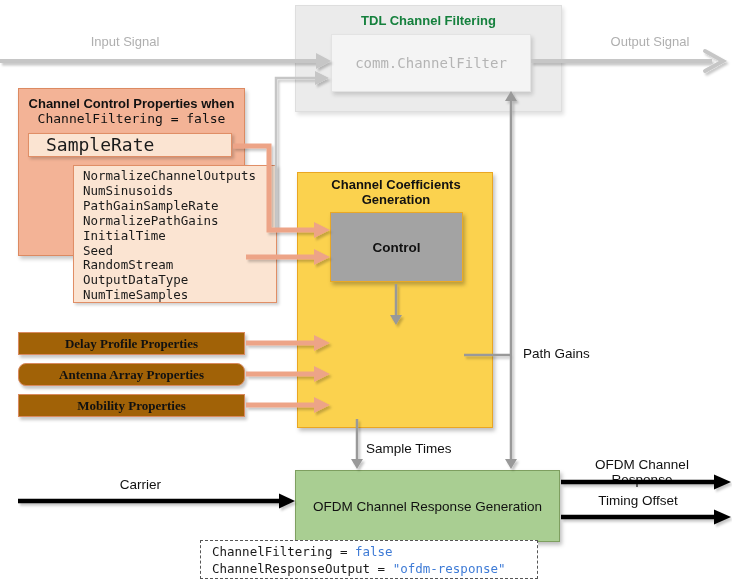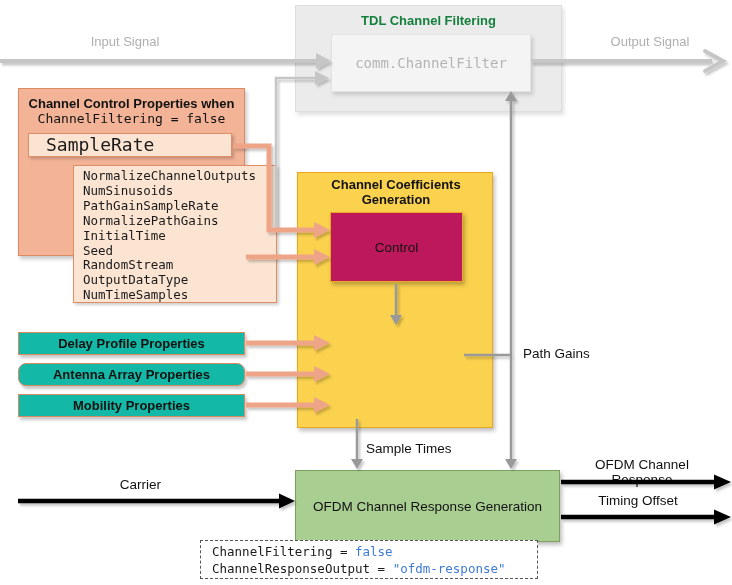--- a/index.html
+++ b/index.html
@@ -21,32 +21,32 @@
 
   
   .ctl-props{left:18px;top:88px;width:227px;height:168px;background:#F3B396;border:1.5px solid #DC8A62;
              box-shadow:2px 3px 4px rgba(0,0,0,0.22);z-index:1;box-sizing:border-box;}
   .ctl-title1{left:0;top:7px;width:100%;font-size:13px;font-weight:bold;color:#111;text-align:center;}
   .ctl-title2{left:0;top:22px;width:100%;font-size:13px;color:#111;text-align:center;}
   .sal-inner{position:absolute;background:#FBE4D2;border:1px solid #E08E66;box-shadow:2px 2px 3px rgba(0,0,0,0.2);
              box-sizing:border-box;}
   .samplerate{left:9px;top:44px;width:204px;height:24px;font-size:18px;line-height:22px;padding-left:17px;}
   .prop-list{left:9px;top:76px;width:204px;height:138px;font-size:12.5px;line-height:14.9px;padding:3px 0 0 9px;margin-left:45px;}
-  .grp-box{left:18px;width:227px;height:23px;background:#14b8a6;border:1.5px solid #D98A5F;
+  .grp-box{left:18px;width:227px;height:23px;background:#a16207;border:1.5px solid #D98A5F;
            box-shadow:2px 3px 3px rgba(0,0,0,0.22);font-size:13px;font-weight:bold;color:#111;
-           text-align:center;line-height:21px;z-index:1;box-sizing:border-box;}
+           text-align:center;line-height:21px;z-index:1;box-sizing:border-box;font-family:Liberation Serif, serif;}
 
   
   .coef-box{left:297px;top:172px;width:196px;height:256px;background:#FBD24E;border:1.5px solid #EAA622;
             box-shadow:2px 3px 4px rgba(0,0,0,0.25);z-index:1;box-sizing:border-box;}
   .coef-title{left:18px;top:5px;width:160px;font-size:13px;font-weight:bold;color:#111;
               text-align:center;line-height:14.5px;}
-  .cream{position:absolute;background:#be185d;border:1.5px solid #E9A825;box-shadow:2px 3px 4px rgba(0,0,0,0.25);
+  .cream{position:absolute;background:#a3a3a3;border:1.5px solid #E9A825;box-shadow:2px 3px 4px rgba(0,0,0,0.25);
          display:flex;flex-direction:column;align-items:center;justify-content:center;
-         font-size:13.5px;color:#111;box-sizing:border-box;}
+         font-size:13.5px;color:#111;box-sizing:border-box;font-weight:bold;}
   .control-box{left:32px;top:39px;width:133px;height:70px;}
   .tr-box{left:32px;top:151px;width:133px;height:94px;line-height:16px;text-align:center;}
 
   
   .ofdm-box{left:295px;top:470px;width:265px;height:72px;background:#A9CE92;border:1.5px solid #7E9F60;
             box-shadow:2px 3px 4px rgba(0,0,0,0.25);display:flex;align-items:center;justify-content:center;
             font-size:13.5px;color:#111;z-index:1;box-sizing:border-box;}
 
   .blk-lbl{font-size:13.5px;color:#111;z-index:2;}
 

